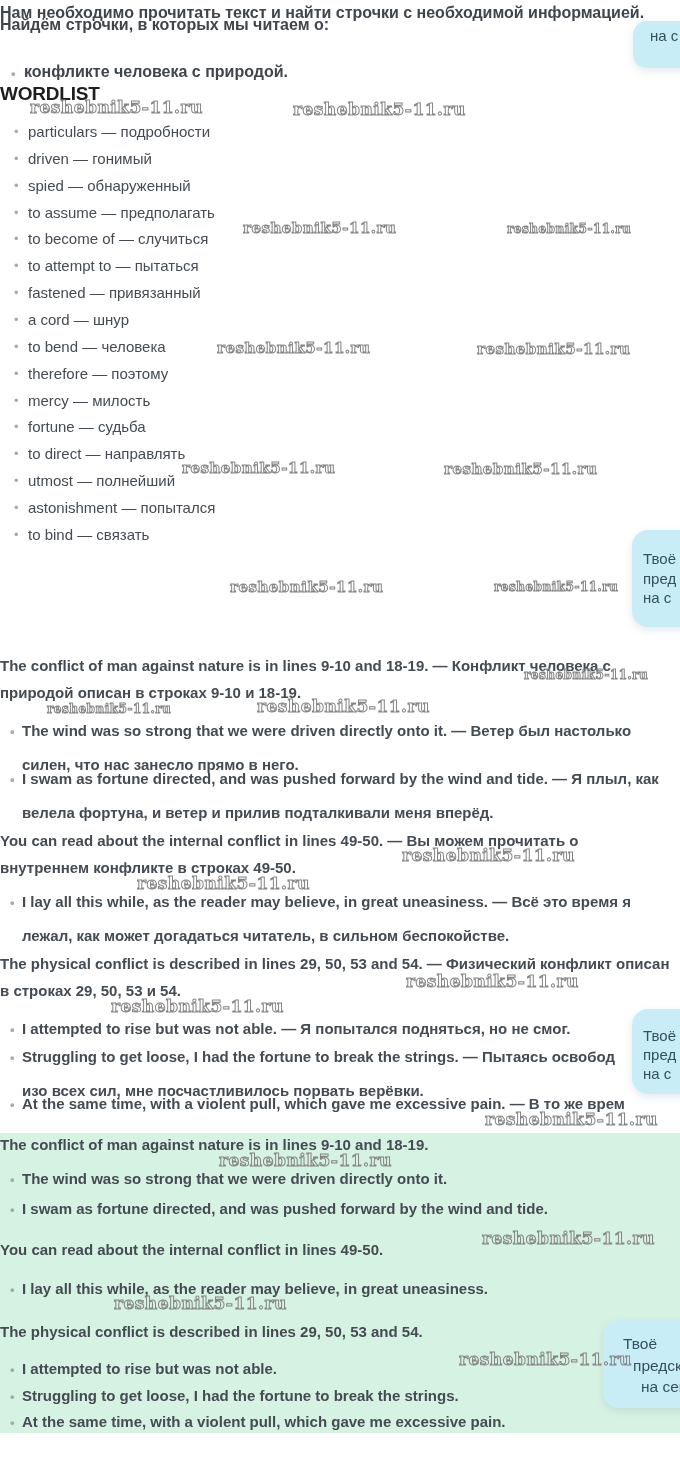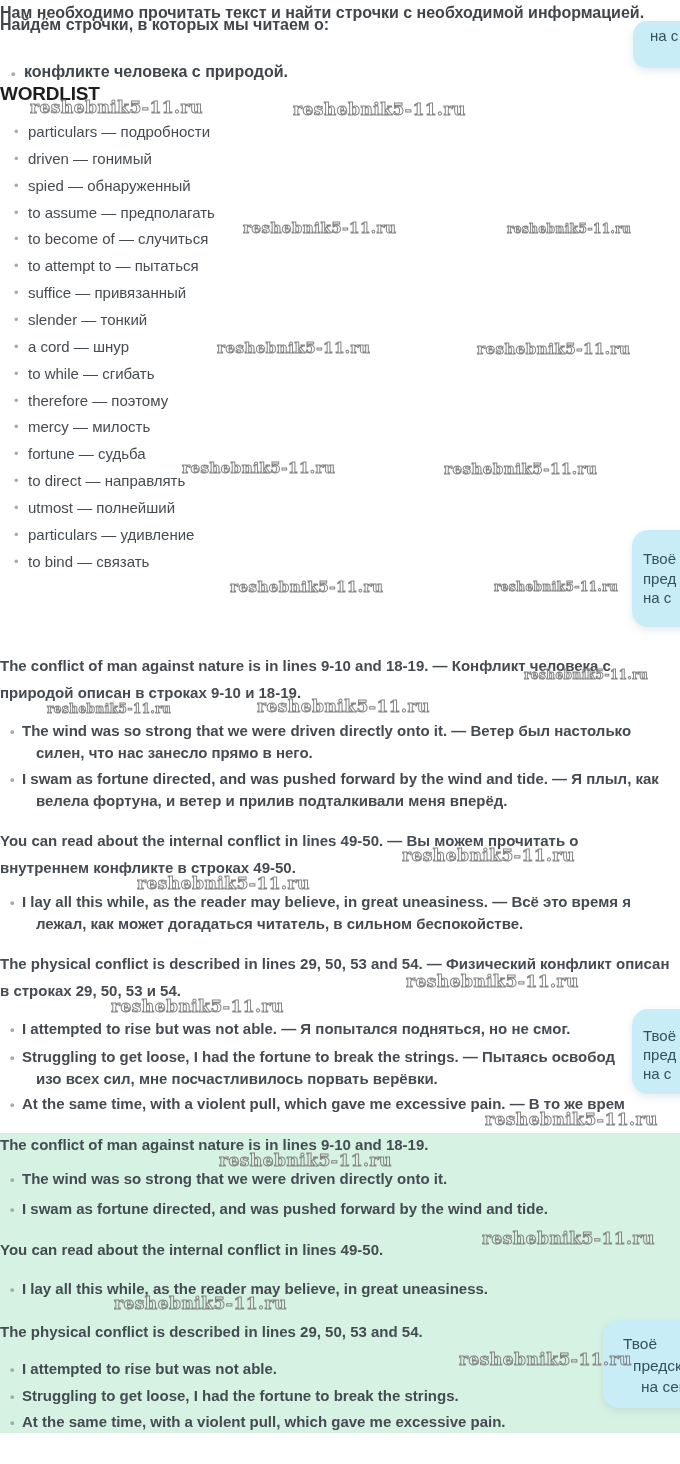--- a/index.html
+++ b/index.html
@@ -9,21 +9,21 @@
     font-family:"Liberation Sans","DejaVu Sans",sans-serif;
     color:#454b52;
   }
   
   .ln{
     position:absolute; left:0; white-space:nowrap;
     font-size:15px; line-height:20px; color:#454b52;font-weight:bold;
   }
   .intro{font-size:16px; color:#3f454b;}
   .blt{left:22px;}
-  .ind{left:36px;}
+  .ind{left:22px;margin-top:12px;}
   .blt::before{
     content:"•"; position:absolute; left:-12px; top:1px;
     color:#a6abb0; font-size:13px;
   }
   .blt-lg{left:24px;}
   .blt-lg::before{
     content:"•"; position:absolute; left:-13px; top:2px;
     color:#a6abb0; font-size:13px;
   }
   .wl-title{
@@ -79,30 +79,29 @@
   <div class="ln intro blt-lg" style="top:62px">конфликте человека с природой.</div>
 
   <div class="wl-title">WORDLIST</div>
   <ul class="wordlist">
     <li>particulars — подробности</li>
     <li>driven — гонимый</li>
     <li>spied — обнаруженный</li>
     <li>to assume — предполагать</li>
     <li>to become of — случиться</li>
     <li>to attempt to — пытаться</li>
-    <li>suffice — привязанный</li>
-    <li>slender — тонкий</li>
+    <li>fastened — привязанный</li>
     <li>a cord — шнур</li>
-    <li>to while — сгибать</li>
+    <li>to bend — человека</li>
     <li>therefore — поэтому</li>
     <li>mercy — милость</li>
     <li>fortune — судьба</li>
     <li>to direct — направлять</li>
     <li>utmost — полнейший</li>
-    <li>particulars — удивление</li>
+    <li>astonishment — попытался</li>
     <li>to bind — связать</li>
   </ul>
 
   <div class="ln" style="top:656px">The conflict of man against nature is in lines 9-10 and 18-19. — Конфликт человека с</div>
   <div class="ln" style="top:683px">природой описан в строках 9-10 и 18-19.</div>
   <div class="ln blt" style="top:721px">The wind was so strong that we were driven directly onto it. — Ветер был настолько</div>
   <div class="ln ind" style="top:743px">силен, что нас занесло прямо в него.</div>
   <div class="ln blt" style="top:769px">I swam as fortune directed, and was pushed forward by the wind and tide. — Я плыл, как</div>
   <div class="ln ind" style="top:791px">велела фортуна, и ветер и прилив подталкивали меня вперёд.</div>
 

